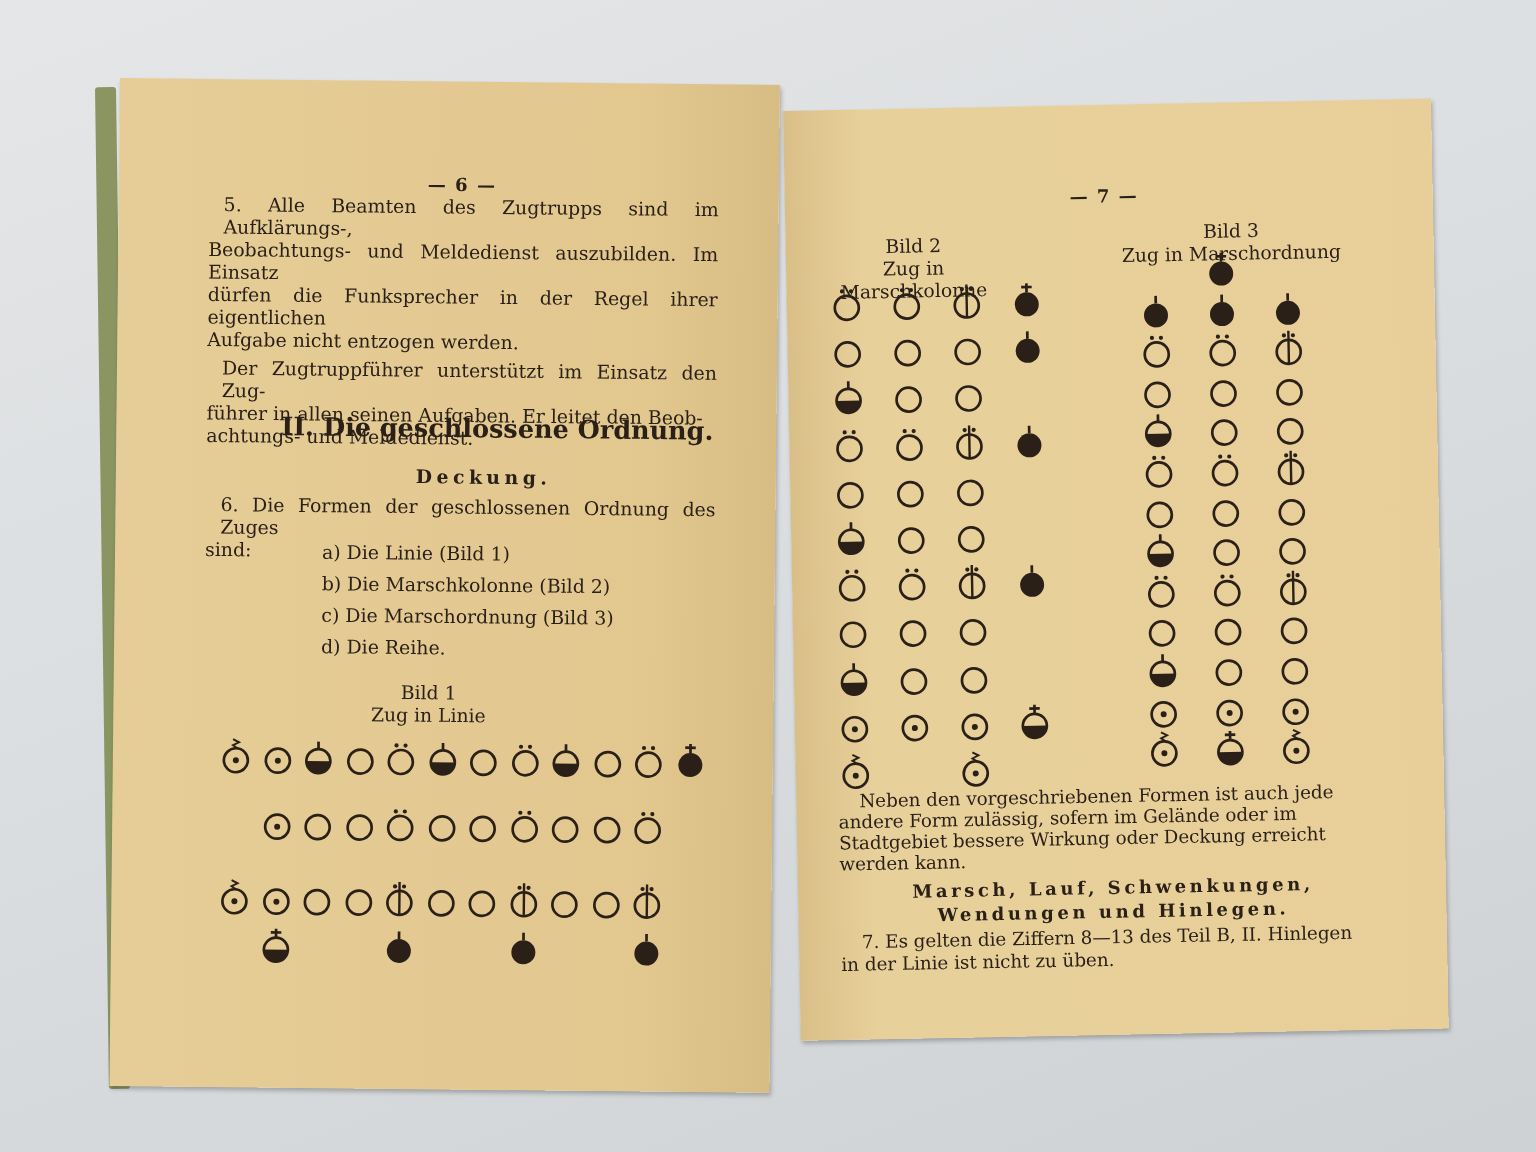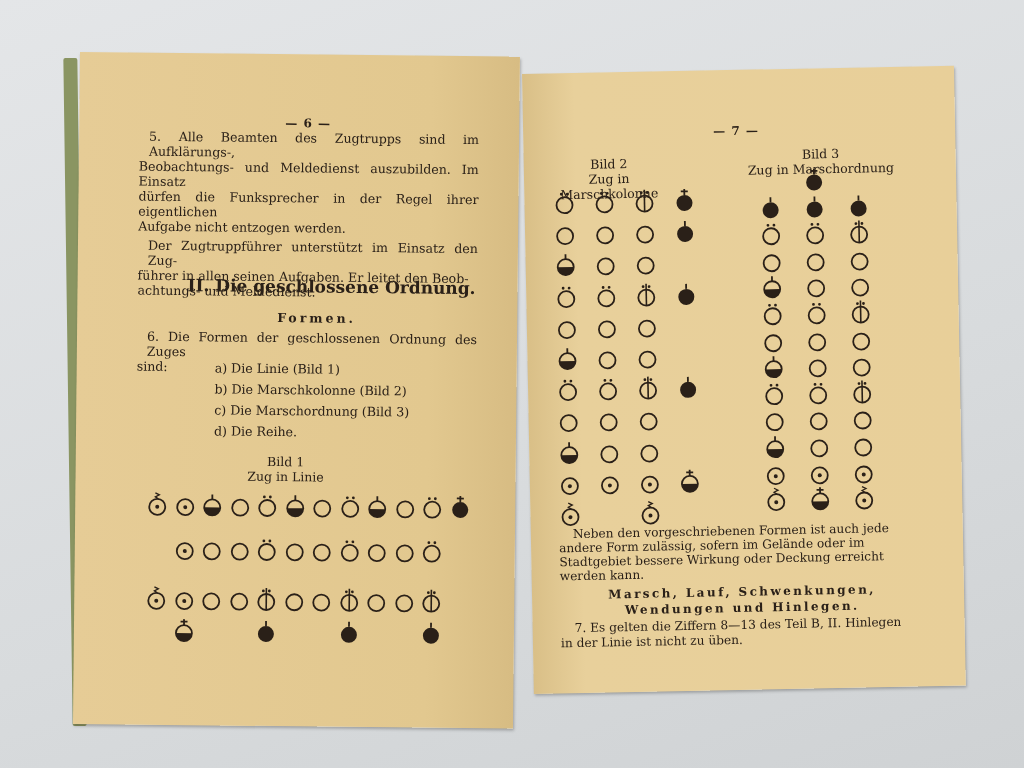--- a/index.html
+++ b/index.html
@@ -39,21 +39,21 @@
     <p style="padding-left:10px">5. Alle Beamten des Zugtrupps sind im Aufklärungs-,</p>
     <p>Beobachtungs- und Meldedienst auszubilden. Im Einsatz</p>
     <p>dürfen die Funksprecher in der Regel ihrer eigentlichen</p>
     <p>Aufgabe nicht entzogen werden.</p>
     <p style="padding-left:10px;margin-top:4px">Der Zugtruppführer unterstützt im Einsatz den Zug-</p>
     <p>führer in allen seinen Aufgaben. Er leitet den Beob-</p>
     <p>achtungs- und Meldedienst.</p>
   </div>
 
   <div class="h2" style="left:110px;top:222px;">II. Die geschlossene Ordnung.</div>
-  <div class="h3" style="left:200px;top:256px;">Formen.</div>
+  <div class="h3" style="left:200px;top:256px;">Deckung.</div>
 
   <div class="para" style="left:60px;top:276px;width:340px;">
     <p style="padding-left:10px">6. Die Formen der geschlossenen Ordnung des Zuges</p>
     <p>sind:</p>
   </div>
   <div class="list" style="left:138px;top:304px;">
     <div>a) Die Linie (Bild 1)</div>
     <div>b) Die Marschkolonne (Bild 2)</div>
     <div>c) Die Marschordnung (Bild 3)</div>
     <div>d) Die Reihe.</div>

